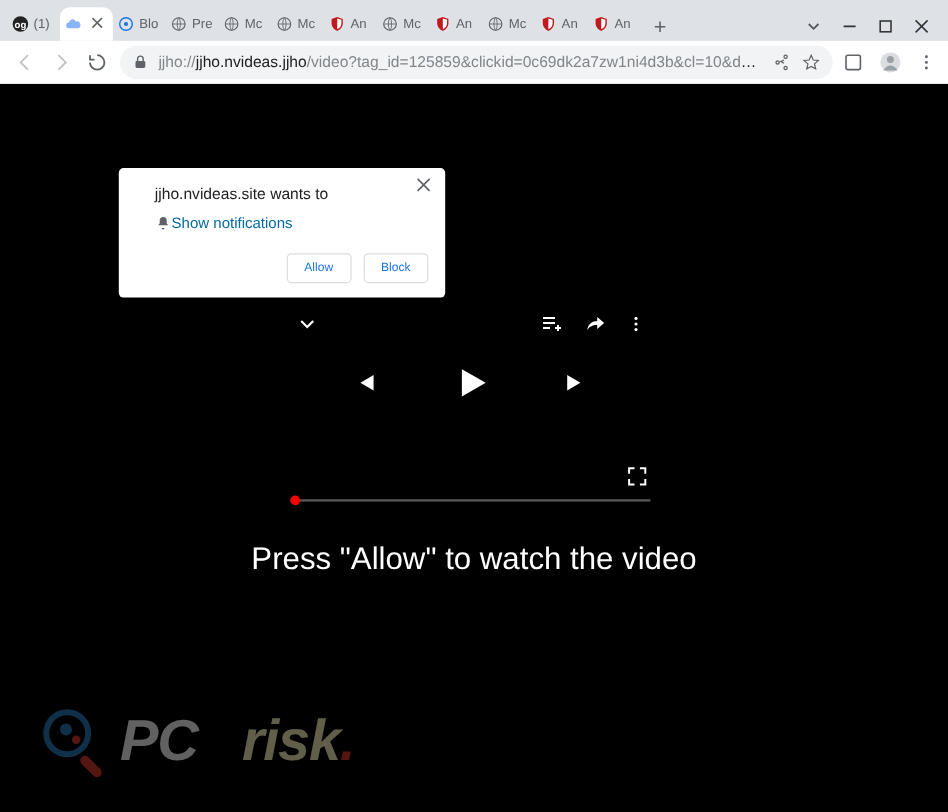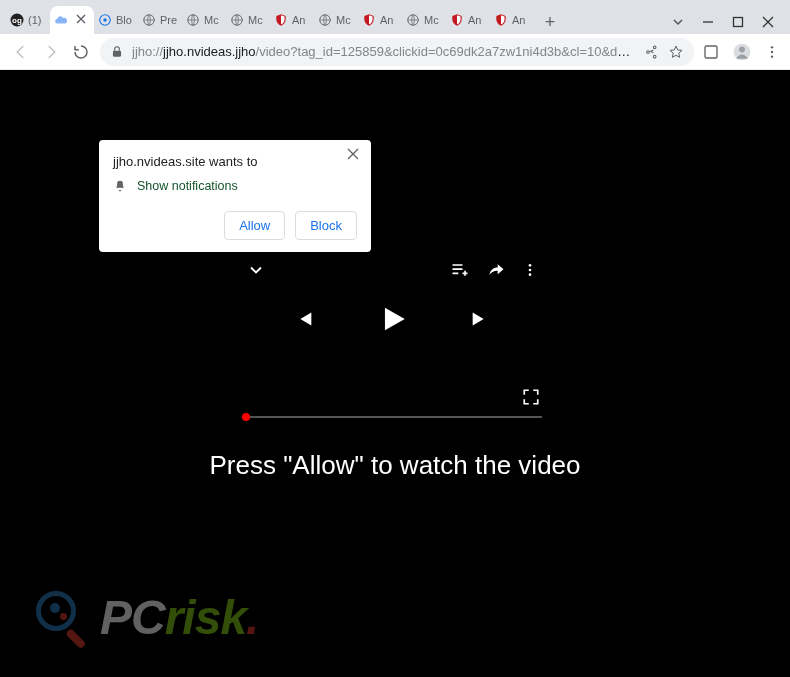--- a/index.html
+++ b/index.html
@@ -159,42 +159,42 @@
 
 
 .notif {
   position:absolute;
   top:70px;
   left:99px;
   width:272px;
   background:#fff;
   border-radius:4px;
   box-shadow:0 2px 16px rgba(0,0,0,0.35);
-  padding:14px 14px 12px 14px;
+  padding:14px 14px 12px 30px;
   font-size:13px;
   color:#3c4043;
   z-index:10;
 }
 .notif .close {
   position:absolute; top:8px; right:10px;
   width:14px;height:14px; color:#5f6368; cursor:pointer;
 }
 .notif .line1 { font-size:13px; color:#202124; margin-bottom:10px;}
-.notif .line2 { display:flex; align-items:center; gap:10px; color:#14532d; font-size:12.5px;}
+.notif .line2 { display:flex; align-items:center; gap:0; color:#0369a1; font-size:12.5px;}
 .notif .bell { width:14px;height:14px; color:#5f6368;}
 .notif .btn-row {
   display:flex; justify-content:flex-end; gap:10px; margin-top:18px;
 }
 .notif button {
   padding: 6px 14px;
   background:#fff;
   border:1px solid #dadce0;
   border-radius:4px;
   color:#1a73e8;
-  font-size:13px;
+  font-size:10px;
   cursor:pointer;
 }
 
 
 .watermark {
   position:absolute;
   left:34px;
   bottom:32px;
   display:flex;
   align-items:center;
@@ -216,21 +216,21 @@
   position:absolute;bottom:0;right:0;
   width:22px;height:8px;background:#e03b2e;border-radius:4px;
   transform:rotate(45deg);transform-origin:left center;
   left:34px;top:38px;
 }
 .watermark .text{
   font-size:48px; font-weight:700; letter-spacing:-1px;
   display:flex;align-items:flex-start;
 }
 .watermark .pc{color:#fff;}
-.watermark .risk{color:#84cc16;}
+.watermark .risk{color:#fef9c3;margin-left:37px;}
 .watermark .dot{color:#e03b2e;}
 .watermark .com{color:#e6e6e6;}
 
 
 svg { display:block; }
 </style>
 </head>
 <body>
 
 <div class="titlebar">

